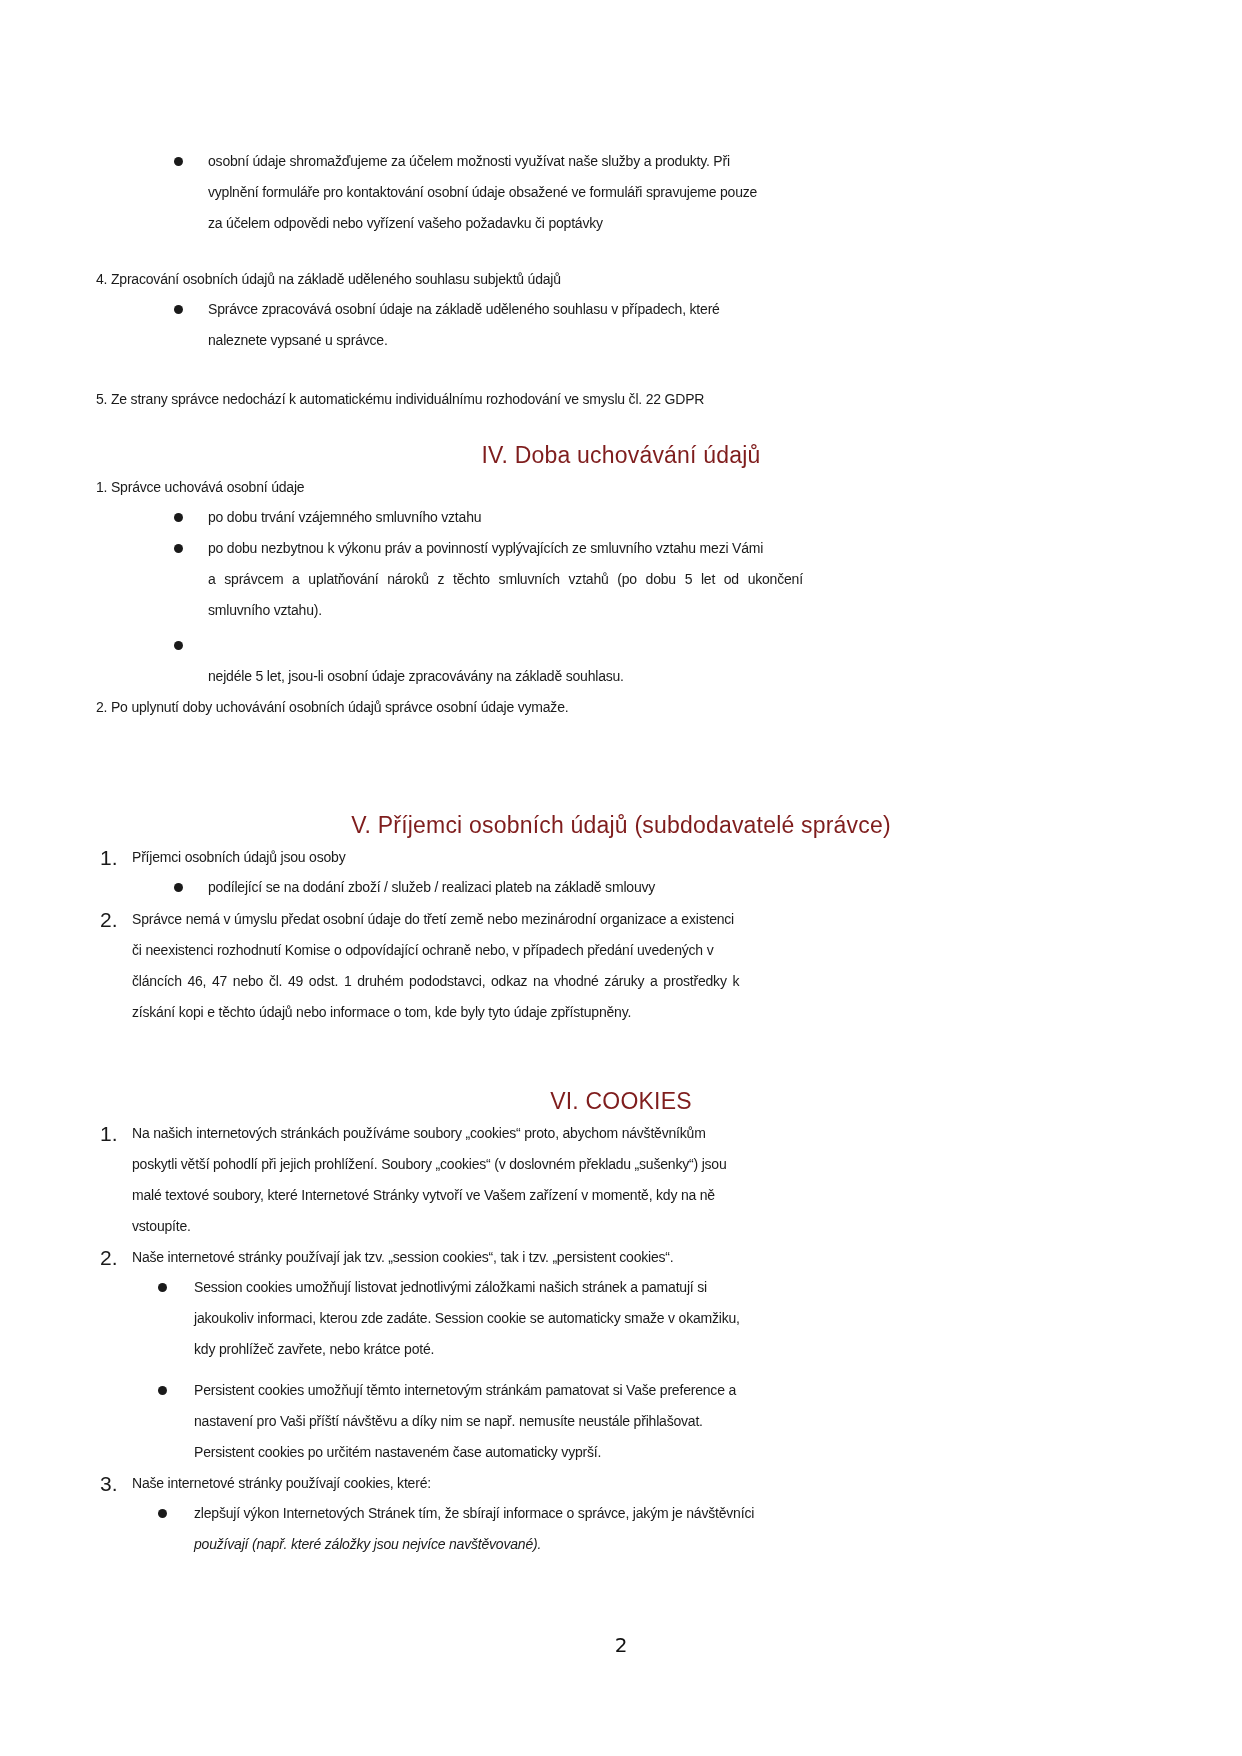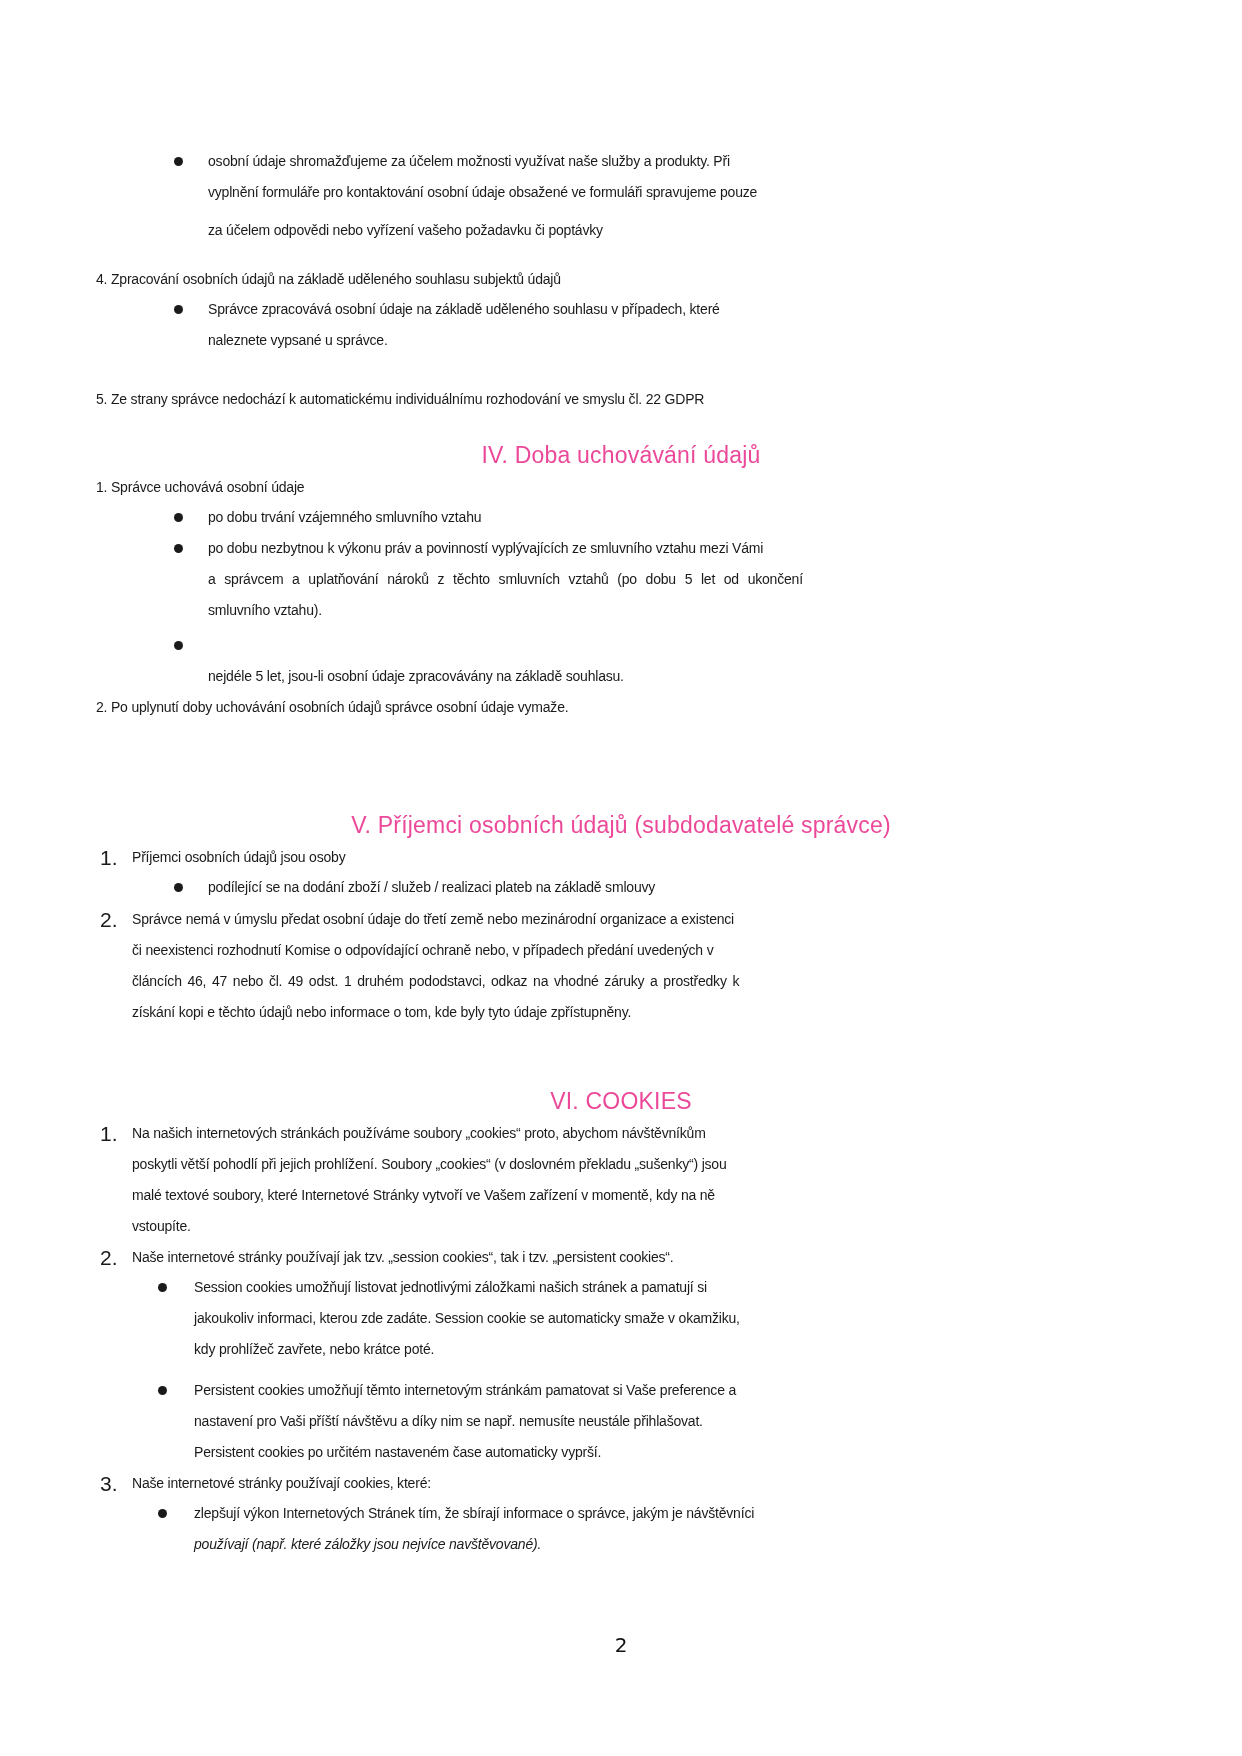--- a/index.html
+++ b/index.html
@@ -8,37 +8,37 @@
     font-family: "Liberation Sans", sans-serif; color: #1a1a1a;
   }
   .page { position: absolute; left: 0; top: 0; width: 1242px; height: 1756px; background: #fff; }
   .line { position: absolute; font-size: 14px; line-height: 31px; white-space: nowrap; letter-spacing: -0.2px; }
   .bullet {
     position: absolute; width: 9px; height: 9px; border-radius: 50%; background: #1a1a1a;
   }
   .num { position: absolute; font-size: 21px; line-height: 31px; }
   .heading {
     position: absolute; left: 0; width: 1242px; text-align: center;
-    font-size: 23px; line-height: 34px; color: #ec4899; font-weight: normal; letter-spacing: 0.2px;
+    font-size: 23px; line-height: 34px; color: #7f1d1d; font-weight: normal; letter-spacing: 0.2px;
   }
   .pageno {
     position: absolute; left: 0; width: 1242px; text-align: center;
     top: 1633px; font-size: 20px; color: #111;
     font-family: "DejaVu Sans", sans-serif;
   }
 </style>
 </head>
 <body>
 
 <div class="page">
 
   <span class="bullet" style="left:174px; top:157px;"></span>
   <div class="line" style="left:208px; top:146px;">osobní údaje shromažďujeme za účelem možnosti využívat naše služby a produkty. Při</div>
   <div class="line" style="left:208px; top:177px;">vyplnění formuláře pro kontaktování osobní údaje obsažené ve formuláři spravujeme pouze</div>
-  <div class="line" style="left:208px; top:208px;margin-top:7px;">za účelem odpovědi nebo vyřízení vašeho požadavku či poptávky</div>
+  <div class="line" style="left:208px; top:208px;">za účelem odpovědi nebo vyřízení vašeho požadavku či poptávky</div>
 
   <div class="line" style="left:96px; top:264px;">4.  Zpracování osobních údajů na základě uděleného souhlasu subjektů údajů</div>
   <span class="bullet" style="left:174px; top:305px;"></span>
   <div class="line" style="left:208px; top:294px;">Správce zpracovává osobní údaje na základě uděleného souhlasu v případech, které</div>
   <div class="line" style="left:208px; top:325px;">naleznete vypsané u správce.</div>
 
   <div class="line" style="left:96px; top:384px;">5. Ze strany správce nedochází k automatickému individuálnímu rozhodování ve smyslu čl. 22 GDPR</div>
 
   <div class="heading" style="top:438px;">IV. Doba uchovávání údajů</div>
   <div class="line" style="left:96px; top:472px;">1. Správce uchovává osobní údaje</div>

